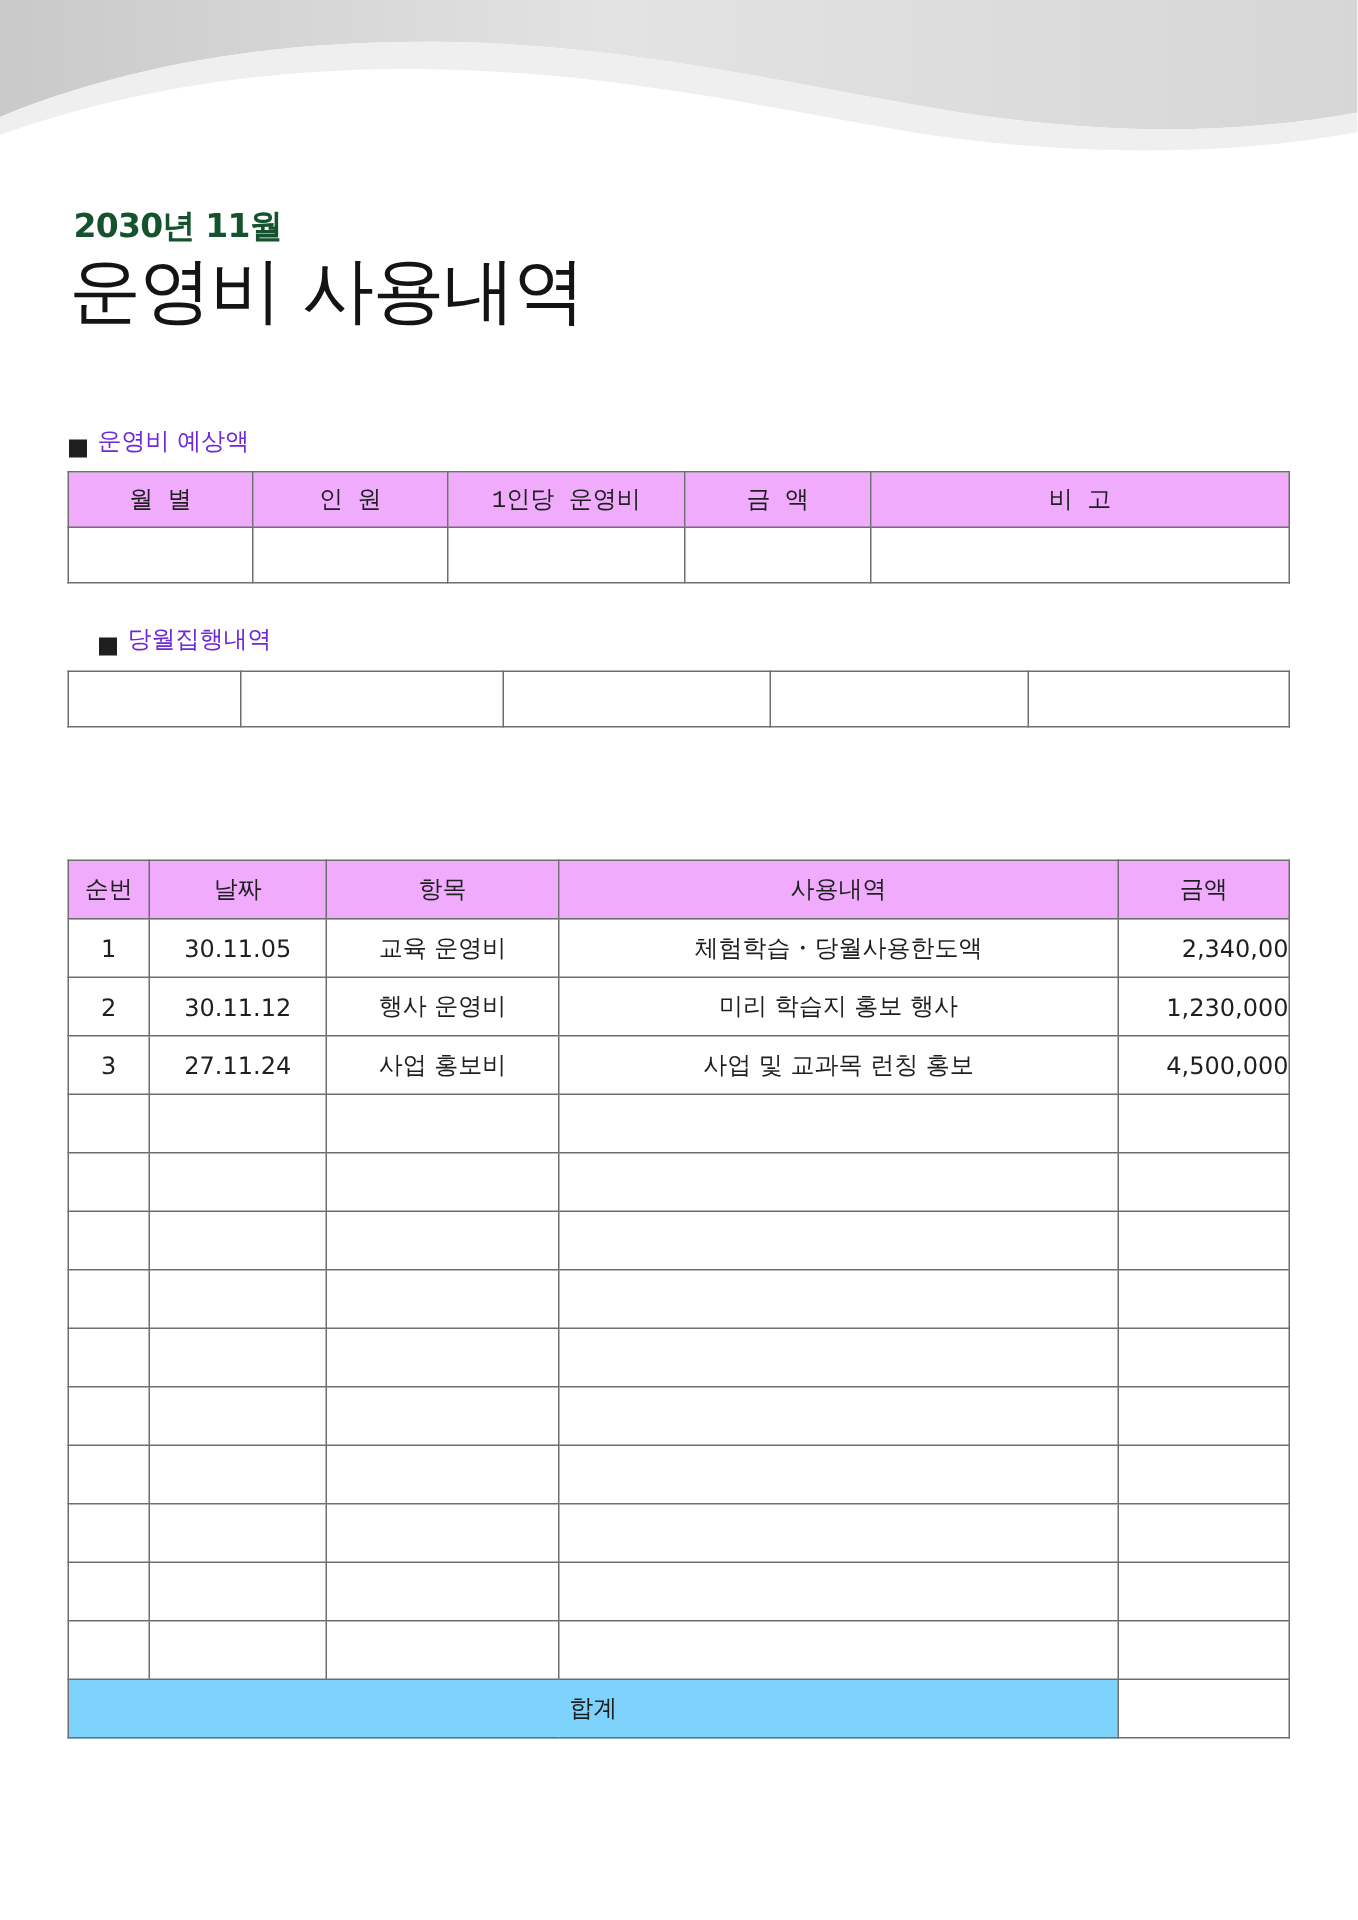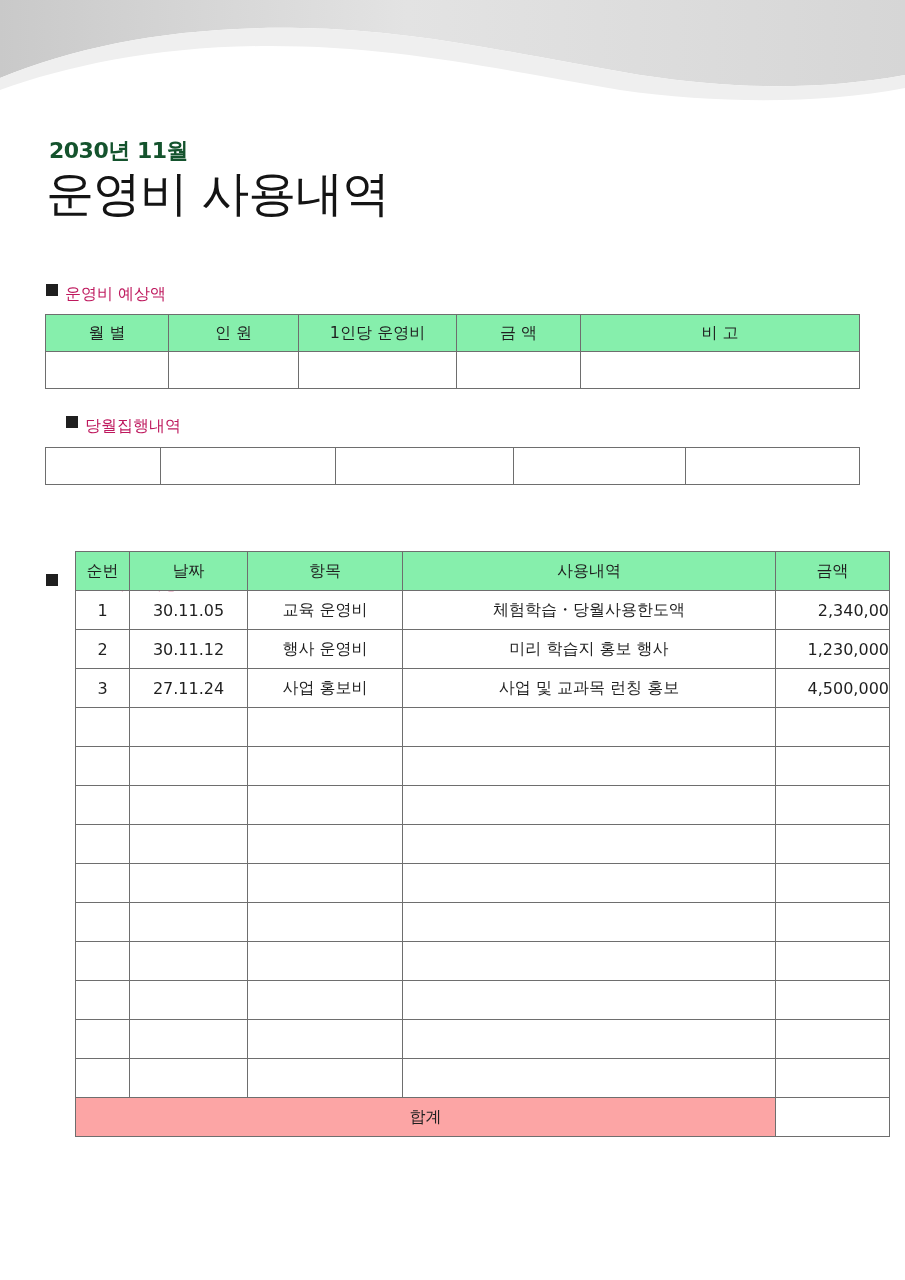--- a/index.html
+++ b/index.html
@@ -12,44 +12,44 @@
   .subtitle {
     position: absolute; left: 49px; top: 136px;
     font-size: 22px; font-weight: bold; letter-spacing: -0.5px; color: #14532d;
   }
   .title {
     position: absolute; left: 46px; top: 162px;
     font-size: 48px; font-weight: normal; letter-spacing: -1px; color: #141414;
   }
   .section-label {
     position: absolute; left: 46px;
-    font-size: 16px; color: #be185d; display: flex; align-items: flex-start;
+    font-size: 16px; color: #6d28d9; display: flex; align-items: flex-end;
   }
   .section-label .sq {
     display: inline-block; width: 12px; height: 12px; background: #1f1f1f; margin-right: 7px;
   }
   table {
     position: absolute; left: 45px; border-collapse: collapse; table-layout: fixed;
   }
   td, th {
     border: 1.5px solid #6e6e6e; padding: 0; text-align: center; vertical-align: middle;
     font-size: 16px; color: #1f1f1f; font-weight: normal;
   }
-  th { background: #86efac; }
+  th { background: #f0abfc; font-family: Liberation Mono, monospace; }
   .tbl1 { top: 314px; width: 814px; }
   .tbl1 th { height: 36px; }
   .tbl1 td { height: 36px; }
   .tbl2 { top: 447px; width: 814px; }
   .tbl2 th { height: 36px; }
   .tbl2 td { height: 36px; }
-  .tbl3 { top: 551px; width: 814px; margin-left: 30px; }
+  .tbl3 { top: 573px; width: 814px; }
   .tbl3 th { height: 38px; }
   .tbl3 td { height: 38px; }
   .tbl3 td.amt { text-align: right; }
-  .tbl3 tr.total td.total-label { background: #fca5a5; }
+  .tbl3 tr.total td.total-label { background: #7dd3fc; }
 </style>
 </head>
 <body>
 
 <svg class="wave" viewBox="0 0 905 120" preserveAspectRatio="none">
   <defs>
     <linearGradient id="g1" x1="0" y1="0" x2="1" y2="0">
       <stop offset="0" stop-color="#c9c9c9"></stop>
       <stop offset="0.45" stop-color="#e3e3e3"></stop>
       <stop offset="1" stop-color="#d6d6d6"></stop>

